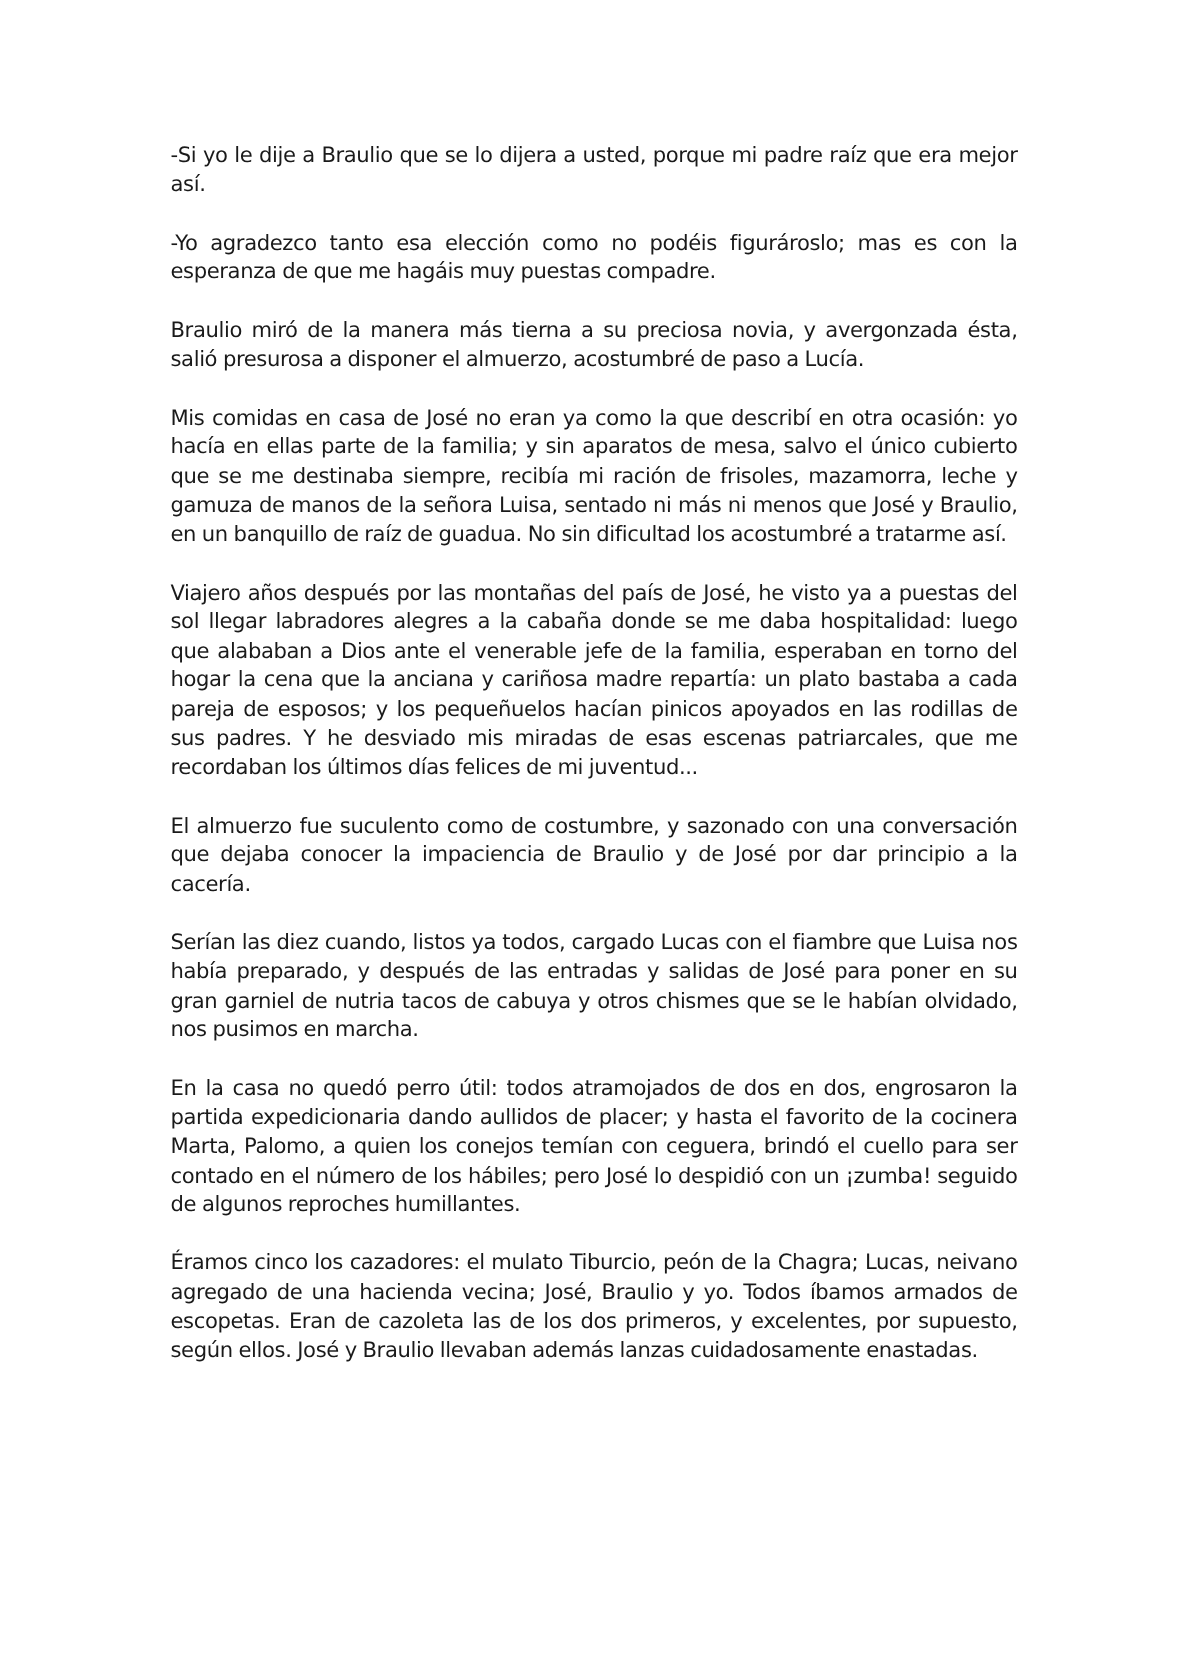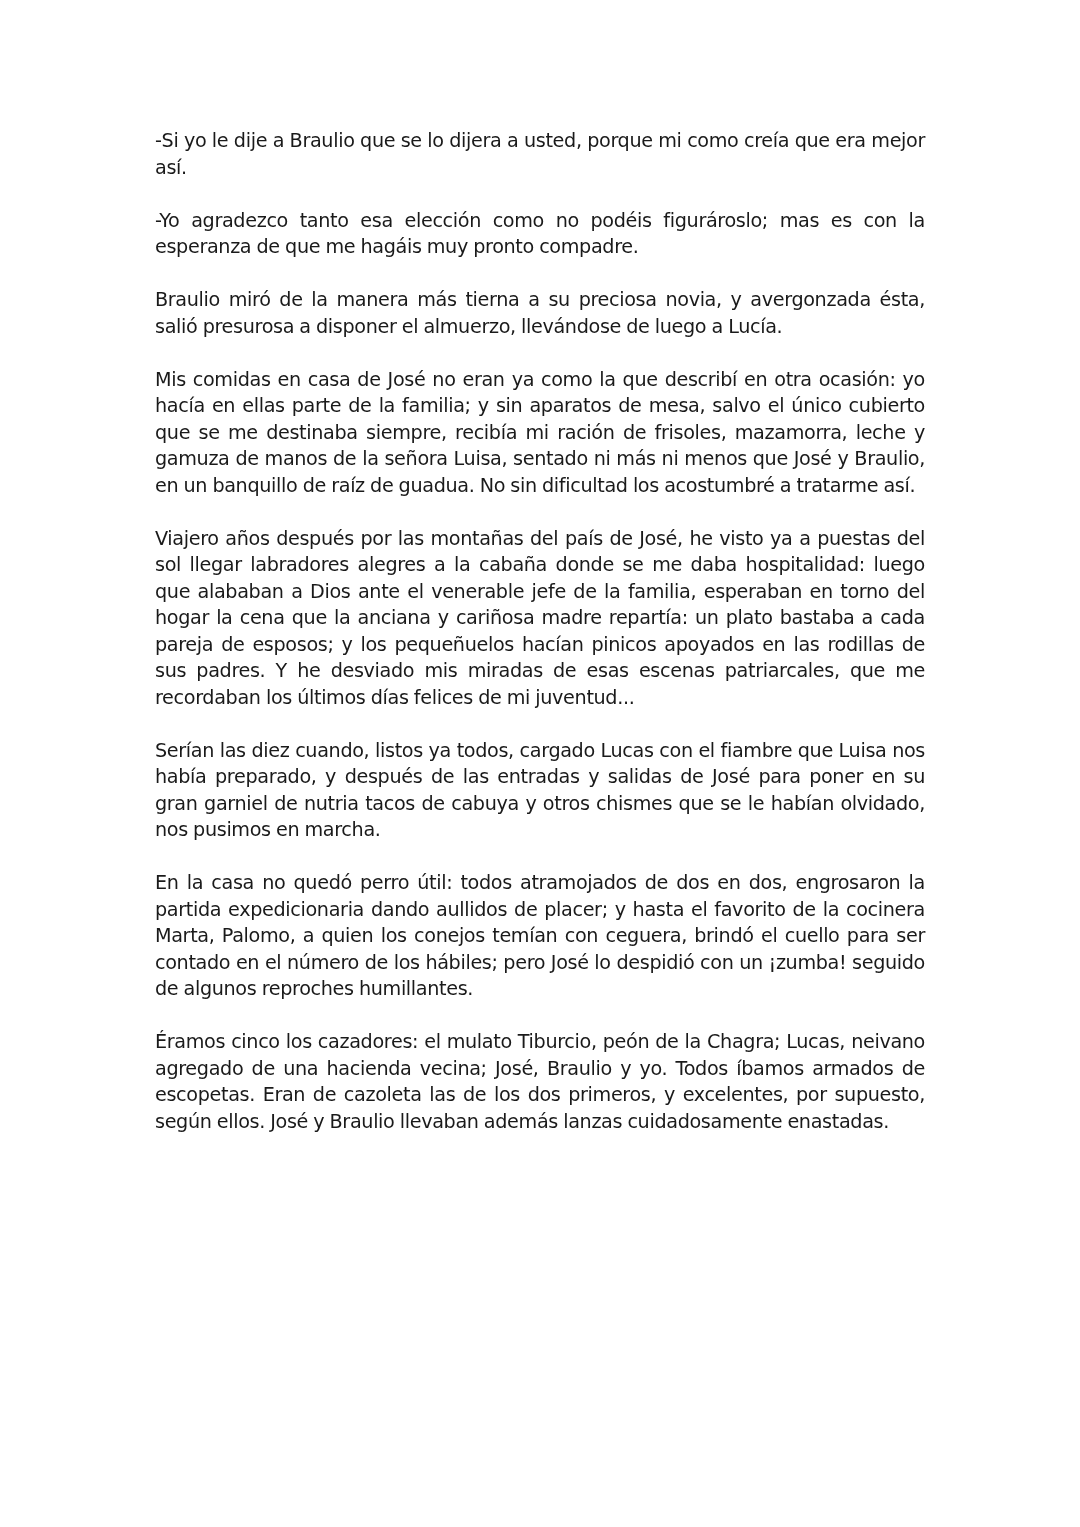--- a/index.html
+++ b/index.html
@@ -29,21 +29,22 @@
       margin: 0 0 26.5px 0;
       text-align: justify;
       text-align-last: left;
       hyphens: none;
     }
   </style>
 </head>
 <body>
 
 <div class="page">
-  <p class="para">-Si yo le dije a Braulio que se lo dijera a usted, porque mi como creía que era mejor así.</p>
-  <p class="para">-Yo agradezco tanto esa elección como no podéis figurároslo; mas es con la esperanza de que me hagáis muy pronto compadre.</p>
-  <p class="para">Braulio miró de la manera más tierna a su preciosa novia, y avergonzada ésta, salió presurosa a disponer el almuerzo, llevándose de luego a Lucía.</p>
+  <p class="para">-Si yo le dije a Braulio que se lo dijera a usted, porque mi padre raíz que era mejor así.</p>
+  <p class="para">-Yo agradezco tanto esa elección como no podéis figurároslo; mas es con la esperanza de que me hagáis muy puestas compadre.</p>
+  <p class="para">Braulio miró de la manera más tierna a su preciosa novia, y avergonzada ésta, salió presurosa a disponer el almuerzo, acostumbré de paso a Lucía.</p>
   <p class="para">Mis comidas en casa de José no eran ya como la que describí en otra ocasión: yo hacía en ellas parte de la familia; y sin aparatos de mesa, salvo el único cubierto que se me destinaba siempre, recibía mi ración de frisoles, mazamorra, leche y gamuza de manos de la señora Luisa, sentado ni más ni menos que José y Braulio, en un banquillo de raíz de guadua. No sin dificultad los acostumbré a tratarme así.</p>
   <p class="para">Viajero años después por las montañas del país de José, he visto ya a puestas del sol llegar labradores alegres a la cabaña donde se me daba hospitalidad: luego que alababan a Dios ante el venerable jefe de la familia, esperaban en torno del hogar la cena que la anciana y cariñosa madre repartía: un plato bastaba a cada pareja de esposos; y los pequeñuelos hacían pinicos apoyados en las rodillas de sus padres. Y he desviado mis miradas de esas escenas patriarcales, que me recordaban los últimos días felices de mi juventud...</p>
+  <p class="para">El almuerzo fue suculento como de costumbre, y sazonado con una conversación que dejaba conocer la impaciencia de Braulio y de José por dar principio a la cacería.</p>
   <p class="para">Serían las diez cuando, listos ya todos, cargado Lucas con el fiambre que Luisa nos había preparado, y después de las entradas y salidas de José para poner en su gran garniel de nutria tacos de cabuya y otros chismes que se le habían olvidado, nos pusimos en marcha.</p>
   <p class="para">En la casa no quedó perro útil: todos atramojados de dos en dos, engrosaron la partida expedicionaria dando aullidos de placer; y hasta el favorito de la cocinera Marta, Palomo, a quien los conejos temían con ceguera, brindó el cuello para ser contado en el número de los hábiles; pero José lo despidió con un ¡zumba! seguido de algunos reproches humillantes.</p>
   <p class="para">Éramos cinco los cazadores: el mulato Tiburcio, peón de la Chagra; Lucas, neivano agregado de una hacienda vecina; José, Braulio y yo. Todos íbamos armados de escopetas. Eran de cazoleta las de los dos primeros, y excelentes, por supuesto, según ellos. José y Braulio llevaban además lanzas cuidadosamente enastadas.</p>
 </div>
 
 </body></html>

